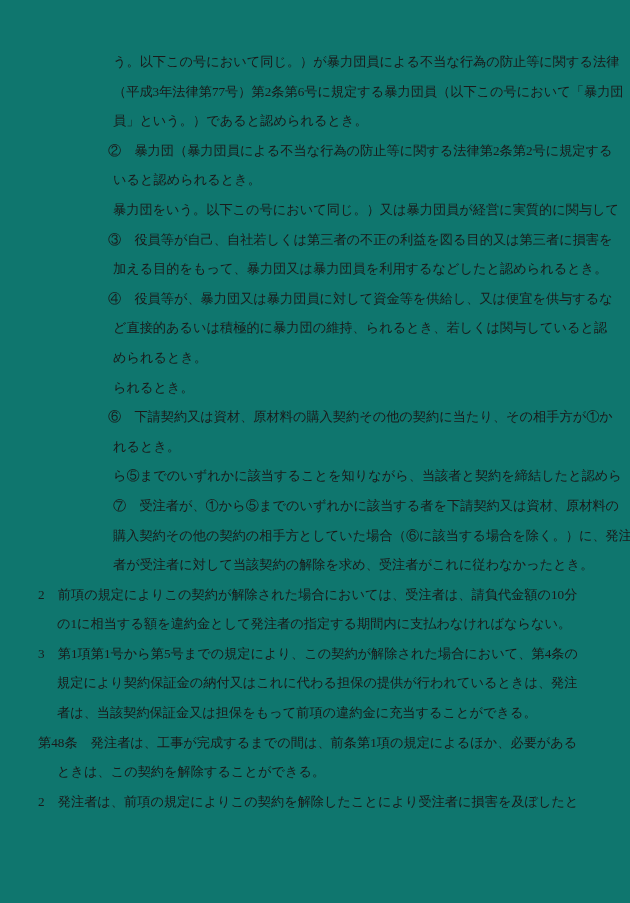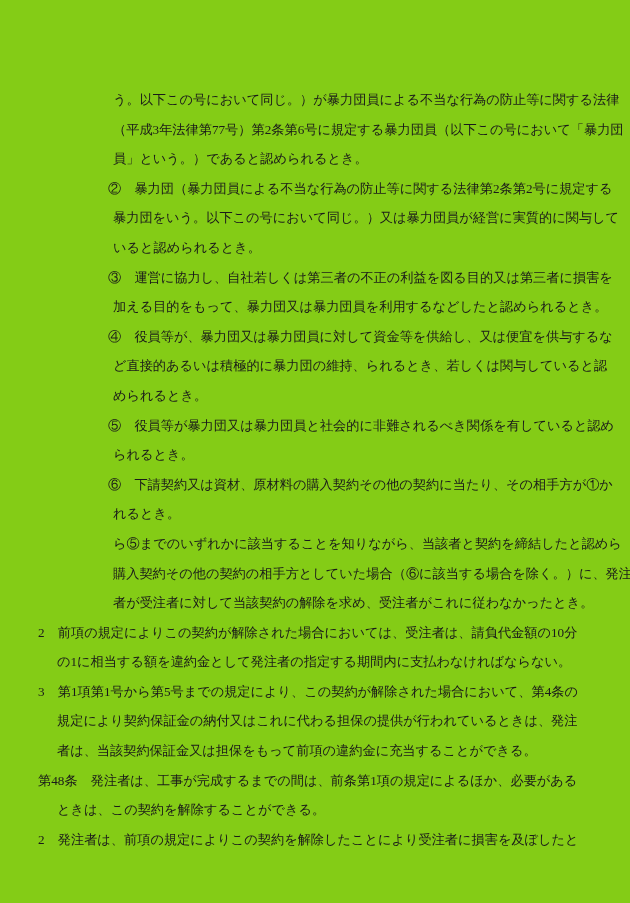--- a/index.html
+++ b/index.html
@@ -15,22 +15,22 @@
     font-family: "Liberation Serif", "DejaVu Serif", serif;
     color: #1a1a1a;
     -webkit-font-smoothing: antialiased;
   }
 
   .page {
     position: relative;
     width: 630px;
     height: 903px;
     box-sizing: border-box;
-    padding-top: 85px;
-    background: #84cc16;
+    padding-top: 47px;
+    background: #0f766e;
   }
 
   .doc-body {
     position: relative;
     width: 630px;
   }
 
   
   .line {
     display: block;
@@ -52,32 +52,32 @@
 </head>
 <body>
 
 <div class="page">
   <div class="doc-body" id="doc-body">
 
   <span class="line ind-cont">う。以下この号において同じ。）が暴力団員による不当な行為の防止等に関する法律</span>
       <span class="line ind-cont">（平成3年法律第77号）第2条第6号に規定する暴力団員（以下この号において「暴力団</span>
       <span class="line ind-cont">員」という。）であると認められるとき。</span>
       <span class="line ind-item">②　暴力団（暴力団員による不当な行為の防止等に関する法律第2条第2号に規定する</span>
+      <span class="line ind-cont">いると認められるとき。</span>
       <span class="line ind-cont">暴力団をいう。以下この号において同じ。）又は暴力団員が経営に実質的に関与して</span>
-      <span class="line ind-cont">いると認められるとき。</span>
-      <span class="line ind-item">③　運営に協力し、自社若しくは第三者の不正の利益を図る目的又は第三者に損害を</span>
+      <span class="line ind-item">③　役員等が自己、自社若しくは第三者の不正の利益を図る目的又は第三者に損害を</span>
       <span class="line ind-cont">加える目的をもって、暴力団又は暴力団員を利用するなどしたと認められるとき。</span>
       <span class="line ind-item">④　役員等が、暴力団又は暴力団員に対して資金等を供給し、又は便宜を供与するな</span>
       <span class="line ind-cont">ど直接的あるいは積極的に暴力団の維持、られるとき、若しくは関与していると認</span>
       <span class="line ind-cont">められるとき。</span>
-      <span class="line ind-item">⑤　役員等が暴力団又は暴力団員と社会的に非難されるべき関係を有していると認め</span>
       <span class="line ind-cont">られるとき。</span>
       <span class="line ind-item">⑥　下請契約又は資材、原材料の購入契約その他の契約に当たり、その相手方が①か</span>
       <span class="line ind-cont">れるとき。</span>
       <span class="line ind-cont">ら⑤までのいずれかに該当することを知りながら、当該者と契約を締結したと認めら</span>
+      <span class="line ind-item-7">⑦　受注者が、①から⑤までのいずれかに該当する者を下請契約又は資材、原材料の</span>
       <span class="line ind-cont">購入契約その他の契約の相手方としていた場合（⑥に該当する場合を除く。）に、発注</span>
       <span class="line ind-cont">者が受注者に対して当該契約の解除を求め、受注者がこれに従わなかったとき。</span>
       <span class="line ind-para">2　前項の規定によりこの契約が解除された場合においては、受注者は、請負代金額の10分</span>
       <span class="line ind-para-cont">の1に相当する額を違約金として発注者の指定する期間内に支払わなければならない。</span>
       <span class="line ind-para">3　第1項第1号から第5号までの規定により、この契約が解除された場合において、第4条の</span>
       <span class="line ind-para-cont">規定により契約保証金の納付又はこれに代わる担保の提供が行われているときは、発注</span>
       <span class="line ind-para-cont">者は、当該契約保証金又は担保をもって前項の違約金に充当することができる。</span>
       <span class="line ind-para">第48条　発注者は、工事が完成するまでの間は、前条第1項の規定によるほか、必要がある</span>
       <span class="line ind-para-cont">ときは、この契約を解除することができる。</span>
       <span class="line ind-para">2　発注者は、前項の規定によりこの契約を解除したことにより受注者に損害を及ぼしたと</span>

